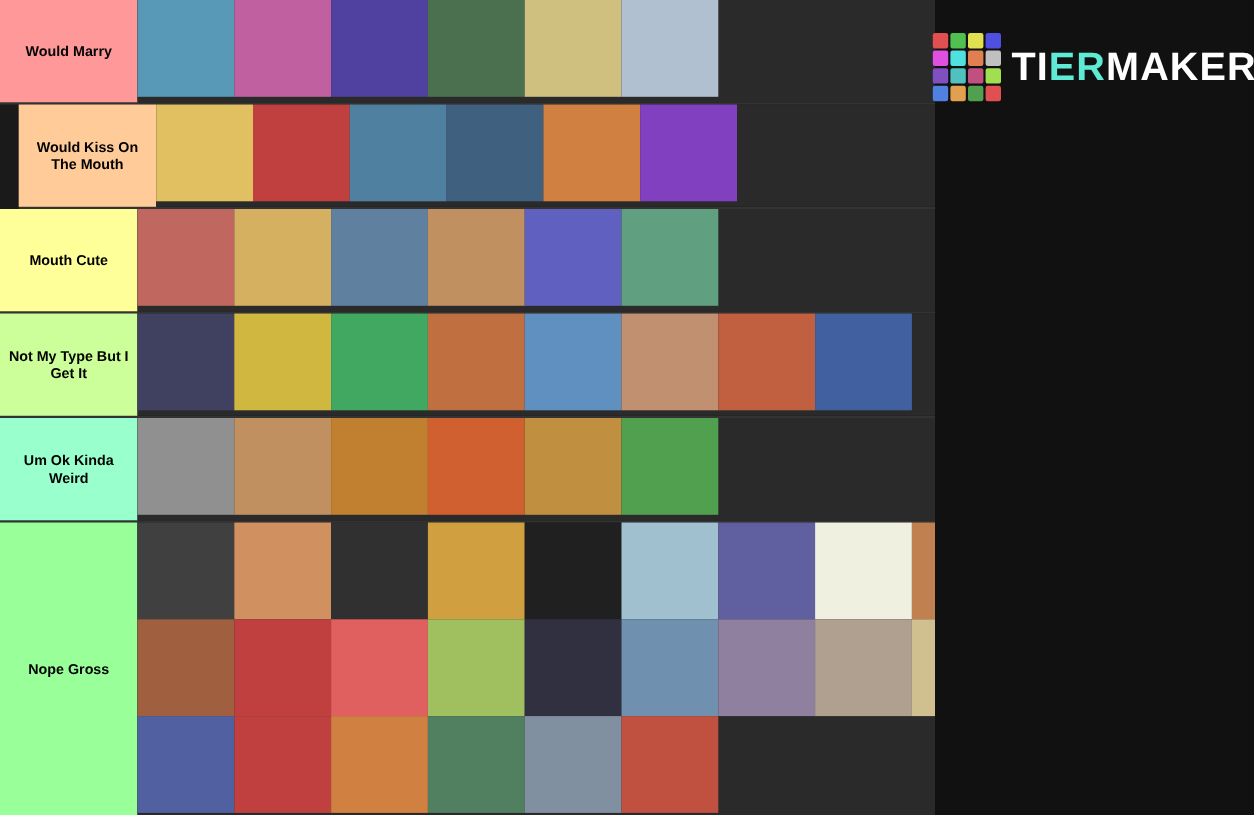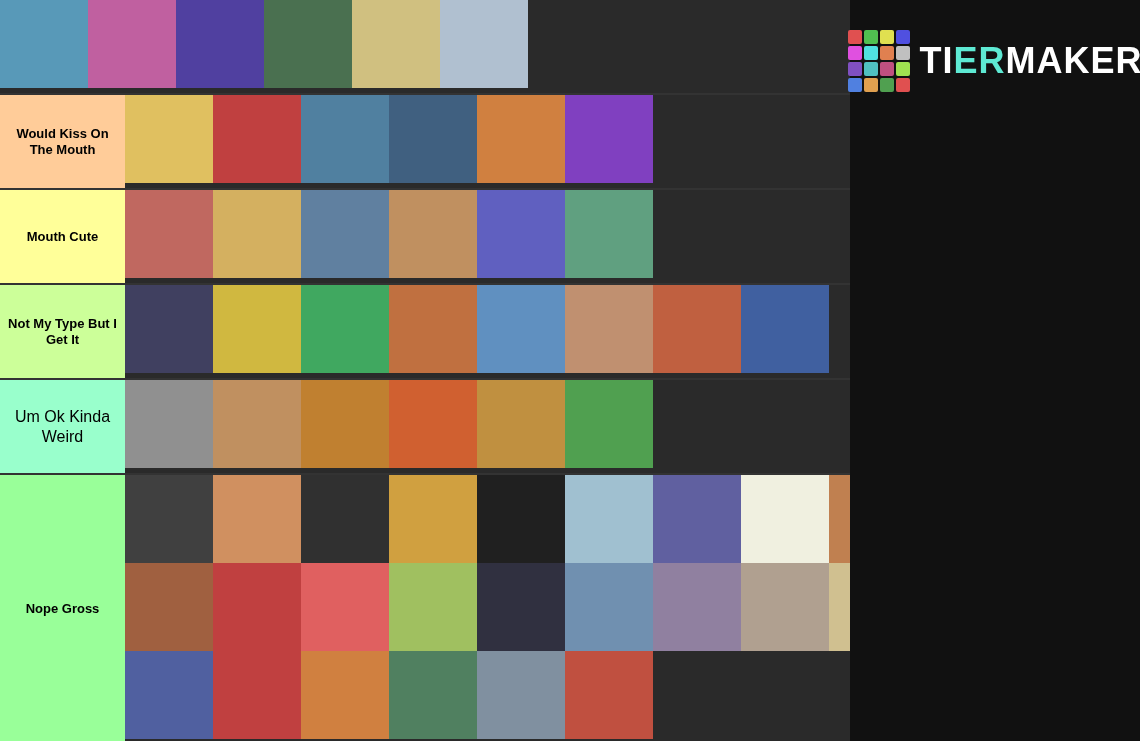--- a/index.html
+++ b/index.html
@@ -111,31 +111,32 @@
     }
   </style>
 </head>
 <body>
 
 <div class="container">
 
   <div class="tier-list">
 
     <div class="tier-row-wrap" style="min-height:95px;">
+      <div class="tier-label row-marry" style="width:125px;min-width:125px;display:flex;align-items:center;justify-content:center;text-align:center;font-weight:bold;font-size:13px;padding:4px;">Would Marry</div>
       <div class="tier-items" style="display:flex;flex-direction:row;background:#2a2a2a;">
         <div class="char-block" style="background:#5899b8;width:88px;height:88px;"></div>
         <div class="char-block" style="background:#c060a0;width:88px;height:88px;"></div>
         <div class="char-block" style="background:#5040a0;width:88px;height:88px;"></div>
         <div class="char-block" style="background:#4a7050;width:88px;height:88px;"></div>
         <div class="char-block" style="background:#d0c080;width:88px;height:88px;"></div>
         <div class="char-block" style="background:#b0c0d0;width:88px;height:88px;"></div>
       </div>
     </div>
 
-    <div class="tier-row-wrap" style="min-height:95px;">
+    <div class="tier-row-wrap" style="min-height:95px;margin-left:17px;">
       <div class="tier-label row-kiss" style="width:125px;min-width:125px;display:flex;align-items:center;justify-content:center;text-align:center;font-weight:bold;font-size:13px;padding:4px;">Would Kiss On The Mouth</div>
       <div class="tier-items" style="display:flex;flex-direction:row;background:#2a2a2a;">
         <div class="char-block" style="background:#e0c060;width:88px;height:88px;"></div>
         <div class="char-block" style="background:#c04040;width:88px;height:88px;"></div>
         <div class="char-block" style="background:#5080a0;width:88px;height:88px;"></div>
         <div class="char-block" style="background:#406080;width:88px;height:88px;"></div>
         <div class="char-block" style="background:#d08040;width:88px;height:88px;"></div>
         <div class="char-block" style="background:#8040c0;width:88px;height:88px;"></div>
       </div>
     </div>
@@ -160,21 +161,21 @@
         <div class="char-block" style="background:#40a860;width:88px;height:88px;"></div>
         <div class="char-block" style="background:#c07040;width:88px;height:88px;"></div>
         <div class="char-block" style="background:#6090c0;width:88px;height:88px;"></div>
         <div class="char-block" style="background:#c09070;width:88px;height:88px;"></div>
         <div class="char-block" style="background:#c06040;width:88px;height:88px;"></div>
         <div class="char-block" style="background:#4060a0;width:88px;height:88px;"></div>
       </div>
     </div>
 
     <div class="tier-row-wrap" style="min-height:95px;">
-      <div class="tier-label row-okweird" style="width:125px;min-width:125px;display:flex;align-items:center;justify-content:center;text-align:center;font-weight:normal;font-size:16px;padding:4px;">Um Ok Kinda Weird</div>
+      <div class="tier-label row-okweird" style="width:125px;min-width:125px;display:flex;align-items:center;justify-content:center;text-align:center;font-weight:bold;font-size:13px;padding:4px;">Um Ok Kinda Weird</div>
       <div class="tier-items" style="display:flex;flex-direction:row;background:#2a2a2a;">
         <div class="char-block" style="background:#909090;width:88px;height:88px;"></div>
         <div class="char-block" style="background:#c09060;width:88px;height:88px;"></div>
         <div class="char-block" style="background:#c08030;width:88px;height:88px;"></div>
         <div class="char-block" style="background:#d06030;width:88px;height:88px;"></div>
         <div class="char-block" style="background:#c09040;width:88px;height:88px;"></div>
         <div class="char-block" style="background:#50a050;width:88px;height:88px;"></div>
       </div>
     </div>
 

